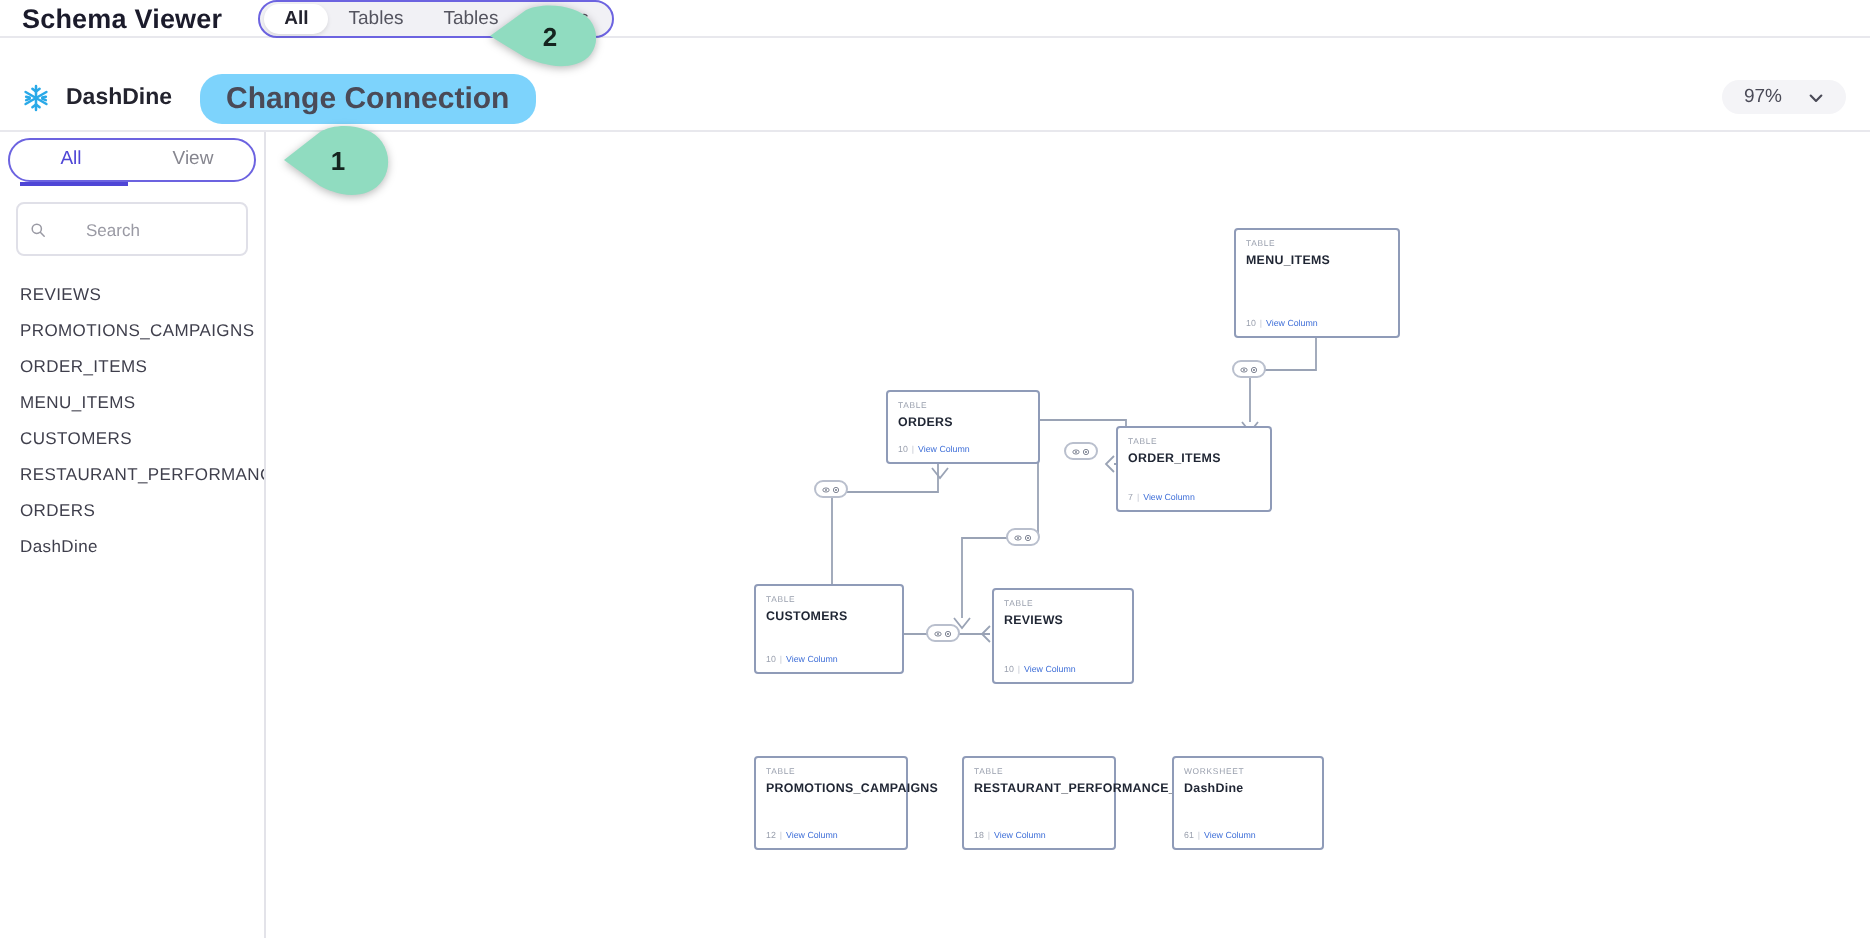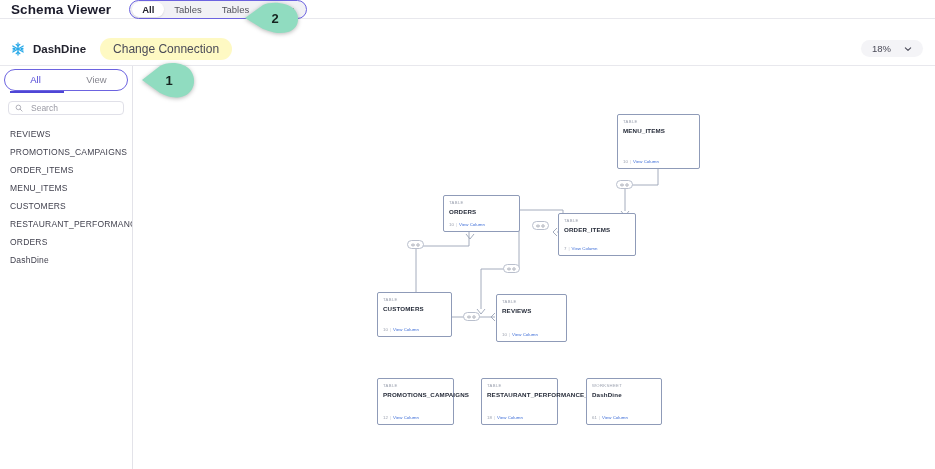--- a/index.html
+++ b/index.html
@@ -56,23 +56,23 @@
     background: #ffffff;
     border-bottom: 1px solid #e8e8ed;
     display: flex; align-items: center;
   }
   .snowflake-icon { margin-left: 10px; width: 16px; height: 16px; display:block; }
   .conn-name {
     margin-left: 7px; font-size: 11.5px; font-weight: bold; color: #23232e;
   }
   .change-conn {
     margin-left: 14px;
-    background: #fef9c3; border-radius: 11px;
-    font-size: 12px; color: #4a4a57;
-    padding: 4px 13px; white-space: nowrap;
+    background: #7dd3fc; border-radius: 11px;
+    font-size: 15px; color: #4a4a57;
+    padding: 4px 13px; white-space: nowrap; font-weight: bold;
   }
   .zoom-ctl {
     position: absolute; right: 12px; top: 7px;
     display: flex; align-items: center; gap: 13px;
     background: #f4f4f7; border-radius: 11px;
     padding: 3px 11px;
   }
   .zoom-val { font-size: 9.5px; color: #4a4a57; }
   .chev { width: 8px; height: 8px; display:block; }
 
@@ -96,24 +96,24 @@
     font-size: 9.5px; color: #86868f;
     line-height: 18px;
   }
   .side-tab.active { color: #4f46d6; }
   .side-underline {
     position: absolute; left: 10px; top: 25px;
     width: 54px; height: 2px; background: #4f46d6;
   }
   .search-wrap {
     margin: 10px 8px 0 8px;
-    height: 14px;
+    height: 27px;
     border: 1px solid #e0e0e8; border-radius: 4px;
     background: #fff;
-    display: flex; align-items: center; gap: 8px;
+    display: flex; align-items: center; gap: 20px;
     padding: 0 6px;
     text-align: right;
   }
   .search-icon { width: 8px; height: 8px; display:block; flex: 0 0 auto;}
   .search-ph { font-size: 8.5px; color: #9a9aa4; }
   .side-list { margin-top: 10px; }
   .side-item {
     font-size: 8.5px; color: #3f3f4c;
     padding: 4px 0 4px 10px;
     white-space: nowrap; overflow: hidden;
@@ -205,21 +205,21 @@
         <line x1="4.6" y1="11.0" x2="7.3" y2="11.6"></line>
           <line x1="4.6" y1="13.6" x2="7.3" y2="12.6"></line>
         <line x1="19.4" y1="11.0" x2="16.7" y2="11.6"></line>
           <line x1="19.4" y1="13.6" x2="16.7" y2="12.6"></line>
       </g>
     </svg>
     <div class="conn-name">DashDine</div>
     <div class="change-conn">Change Connection</div>
 
     <div class="zoom-ctl">
-      <span class="zoom-val">18%</span>
+      <span class="zoom-val">97%</span>
       <svg class="chev" viewBox="0 0 12 12">
         <path d="M2 4.2 L6 8.2 L10 4.2" fill="none" stroke="#4a4a57" stroke-width="1.6" stroke-linecap="round" stroke-linejoin="round"></path>
       </svg>
     </div>
   </div>
 
   <div class="sidebar">
     <div class="side-tabs">
       <div class="side-tab active">All</div>
       <div class="side-tab">View</div>

